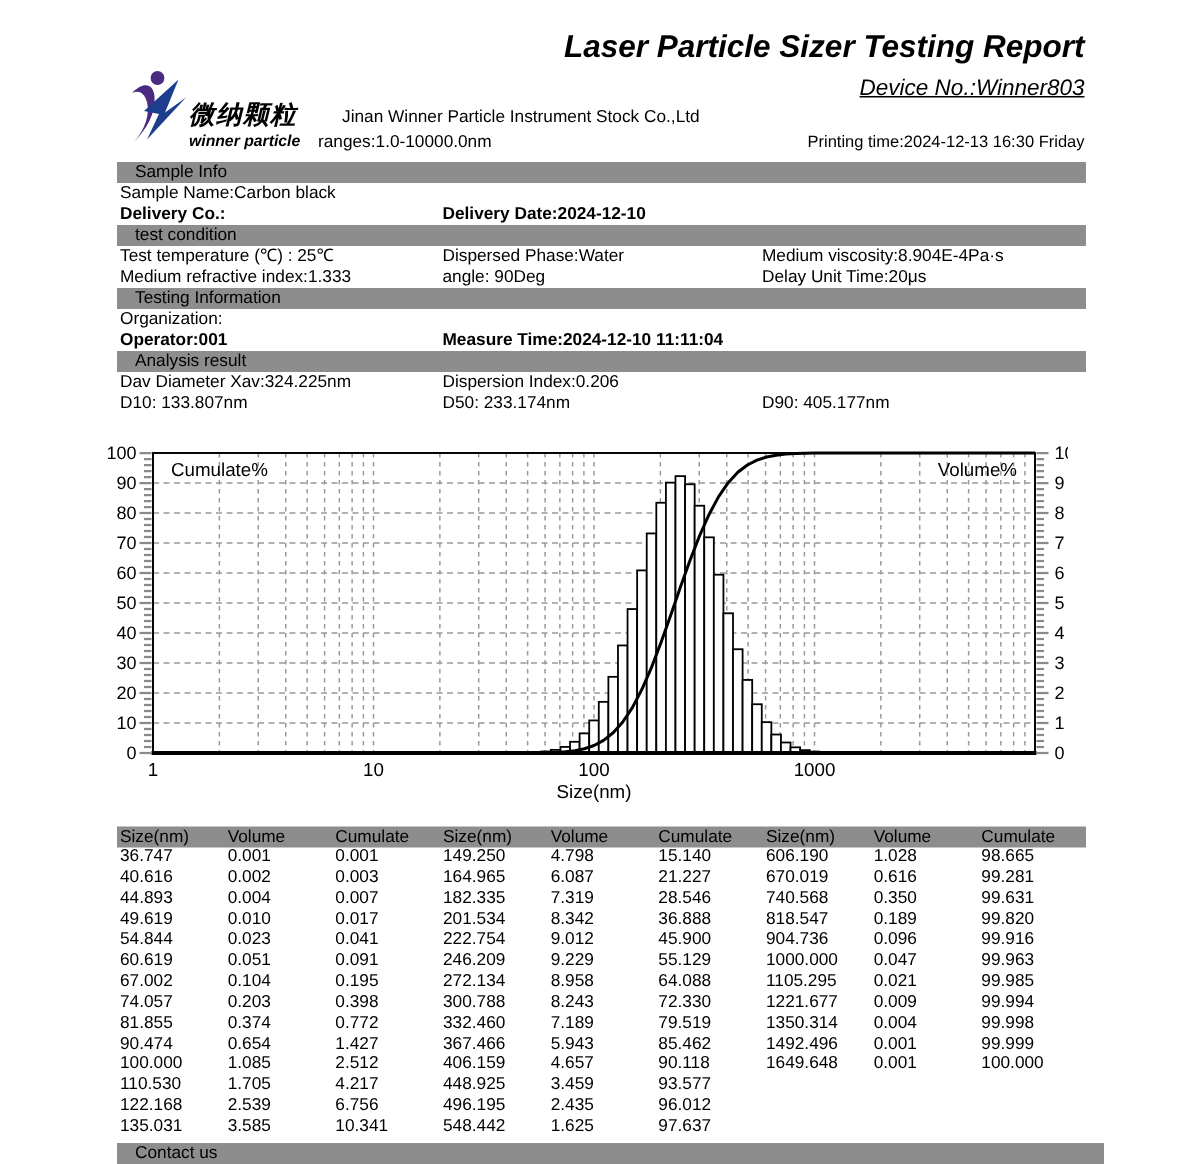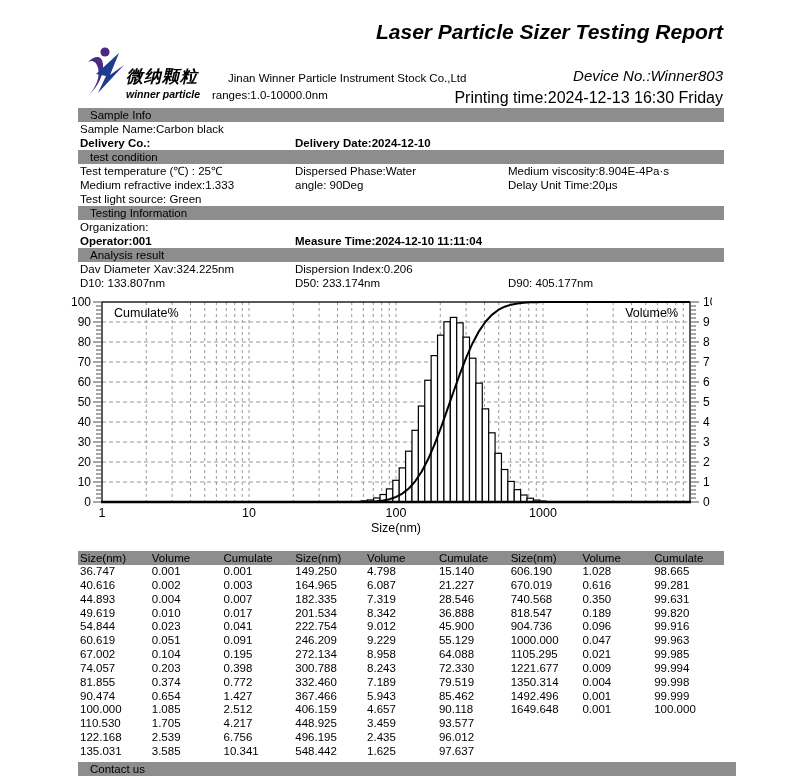--- a/index.html
+++ b/index.html
@@ -1,20 +1,20 @@
 <!DOCTYPE html>
 <html><head>
 <meta charset="utf-8">
 <style>
   html,body{margin:0;padding:0;background:#fff;}
   .page{position:relative;width:802px;height:776px;background:#fff;overflow:hidden;
         font-family:"Liberation Sans",sans-serif;color:#000;}
   .title{position:absolute;top:20px;right:79px;font-size:21px;font-weight:bold;font-style:italic;}
-  .device{position:absolute;top:67px;right:79px;font-size:15px;font-style:italic;}
-  .printing{position:absolute;top:89px;right:79px;font-size:16px;}
+  .device{position:absolute;top:50px;right:79px;font-size:15px;font-style:italic;text-decoration:underline;}
+  .printing{position:absolute;top:89px;right:79px;font-size:11px;}
   .company{position:absolute;left:228px;top:72px;font-size:11.5px;}
   .ranges{position:absolute;left:212px;top:89px;font-size:11.5px;}
   .logo{position:absolute;left:84px;top:44px;display:flex;align-items:flex-end;}
   .logo-text{margin-left:2px;}
   .logo-cn{font-size:17px;font-weight:bold;font-style:italic;margin-top:9px;letter-spacing:1px;}
   .logo-en{font-size:10.5px;font-weight:bold;font-style:italic;margin-top:0px;}
   .info{position:absolute;left:78px;top:108px;width:646px;font-size:11.5px;}
   .secbar{height:14px;line-height:14px;background:#8d8d8d;padding-left:12px;}
   .line{height:14px;line-height:14px;padding-left:2px;}
   .row2{display:grid;grid-template-columns:215px 1fr;height:14px;line-height:14px;font-weight:bold;}
@@ -64,25 +64,20 @@
     <div class="secbar">test condition</div>
     <div class="row3">
       <div>Test temperature (℃) : 25℃</div>
       <div>Dispersed Phase:Water</div>
       <div>Medium viscosity:8.904E-4Pa·s</div>
     </div>
     <div class="row3">
       <div>Medium refractive index:1.333</div>
       <div>angle:  90Deg</div>
       <div>Delay Unit Time:20μs</div>
-    </div>
-    <div class="row3">
-      <div>Test light source:  Green</div>
-      <div></div>
-        <div></div>
     </div>
 
     <div class="secbar">Testing Information</div>
     <div class="line">Organization:</div>
     <div class="row2">
       <div>Operator:001</div>
       <div>Measure Time:2024-12-10 11:11:04</div>
     </div>
 
     <div class="secbar">Analysis result</div>

